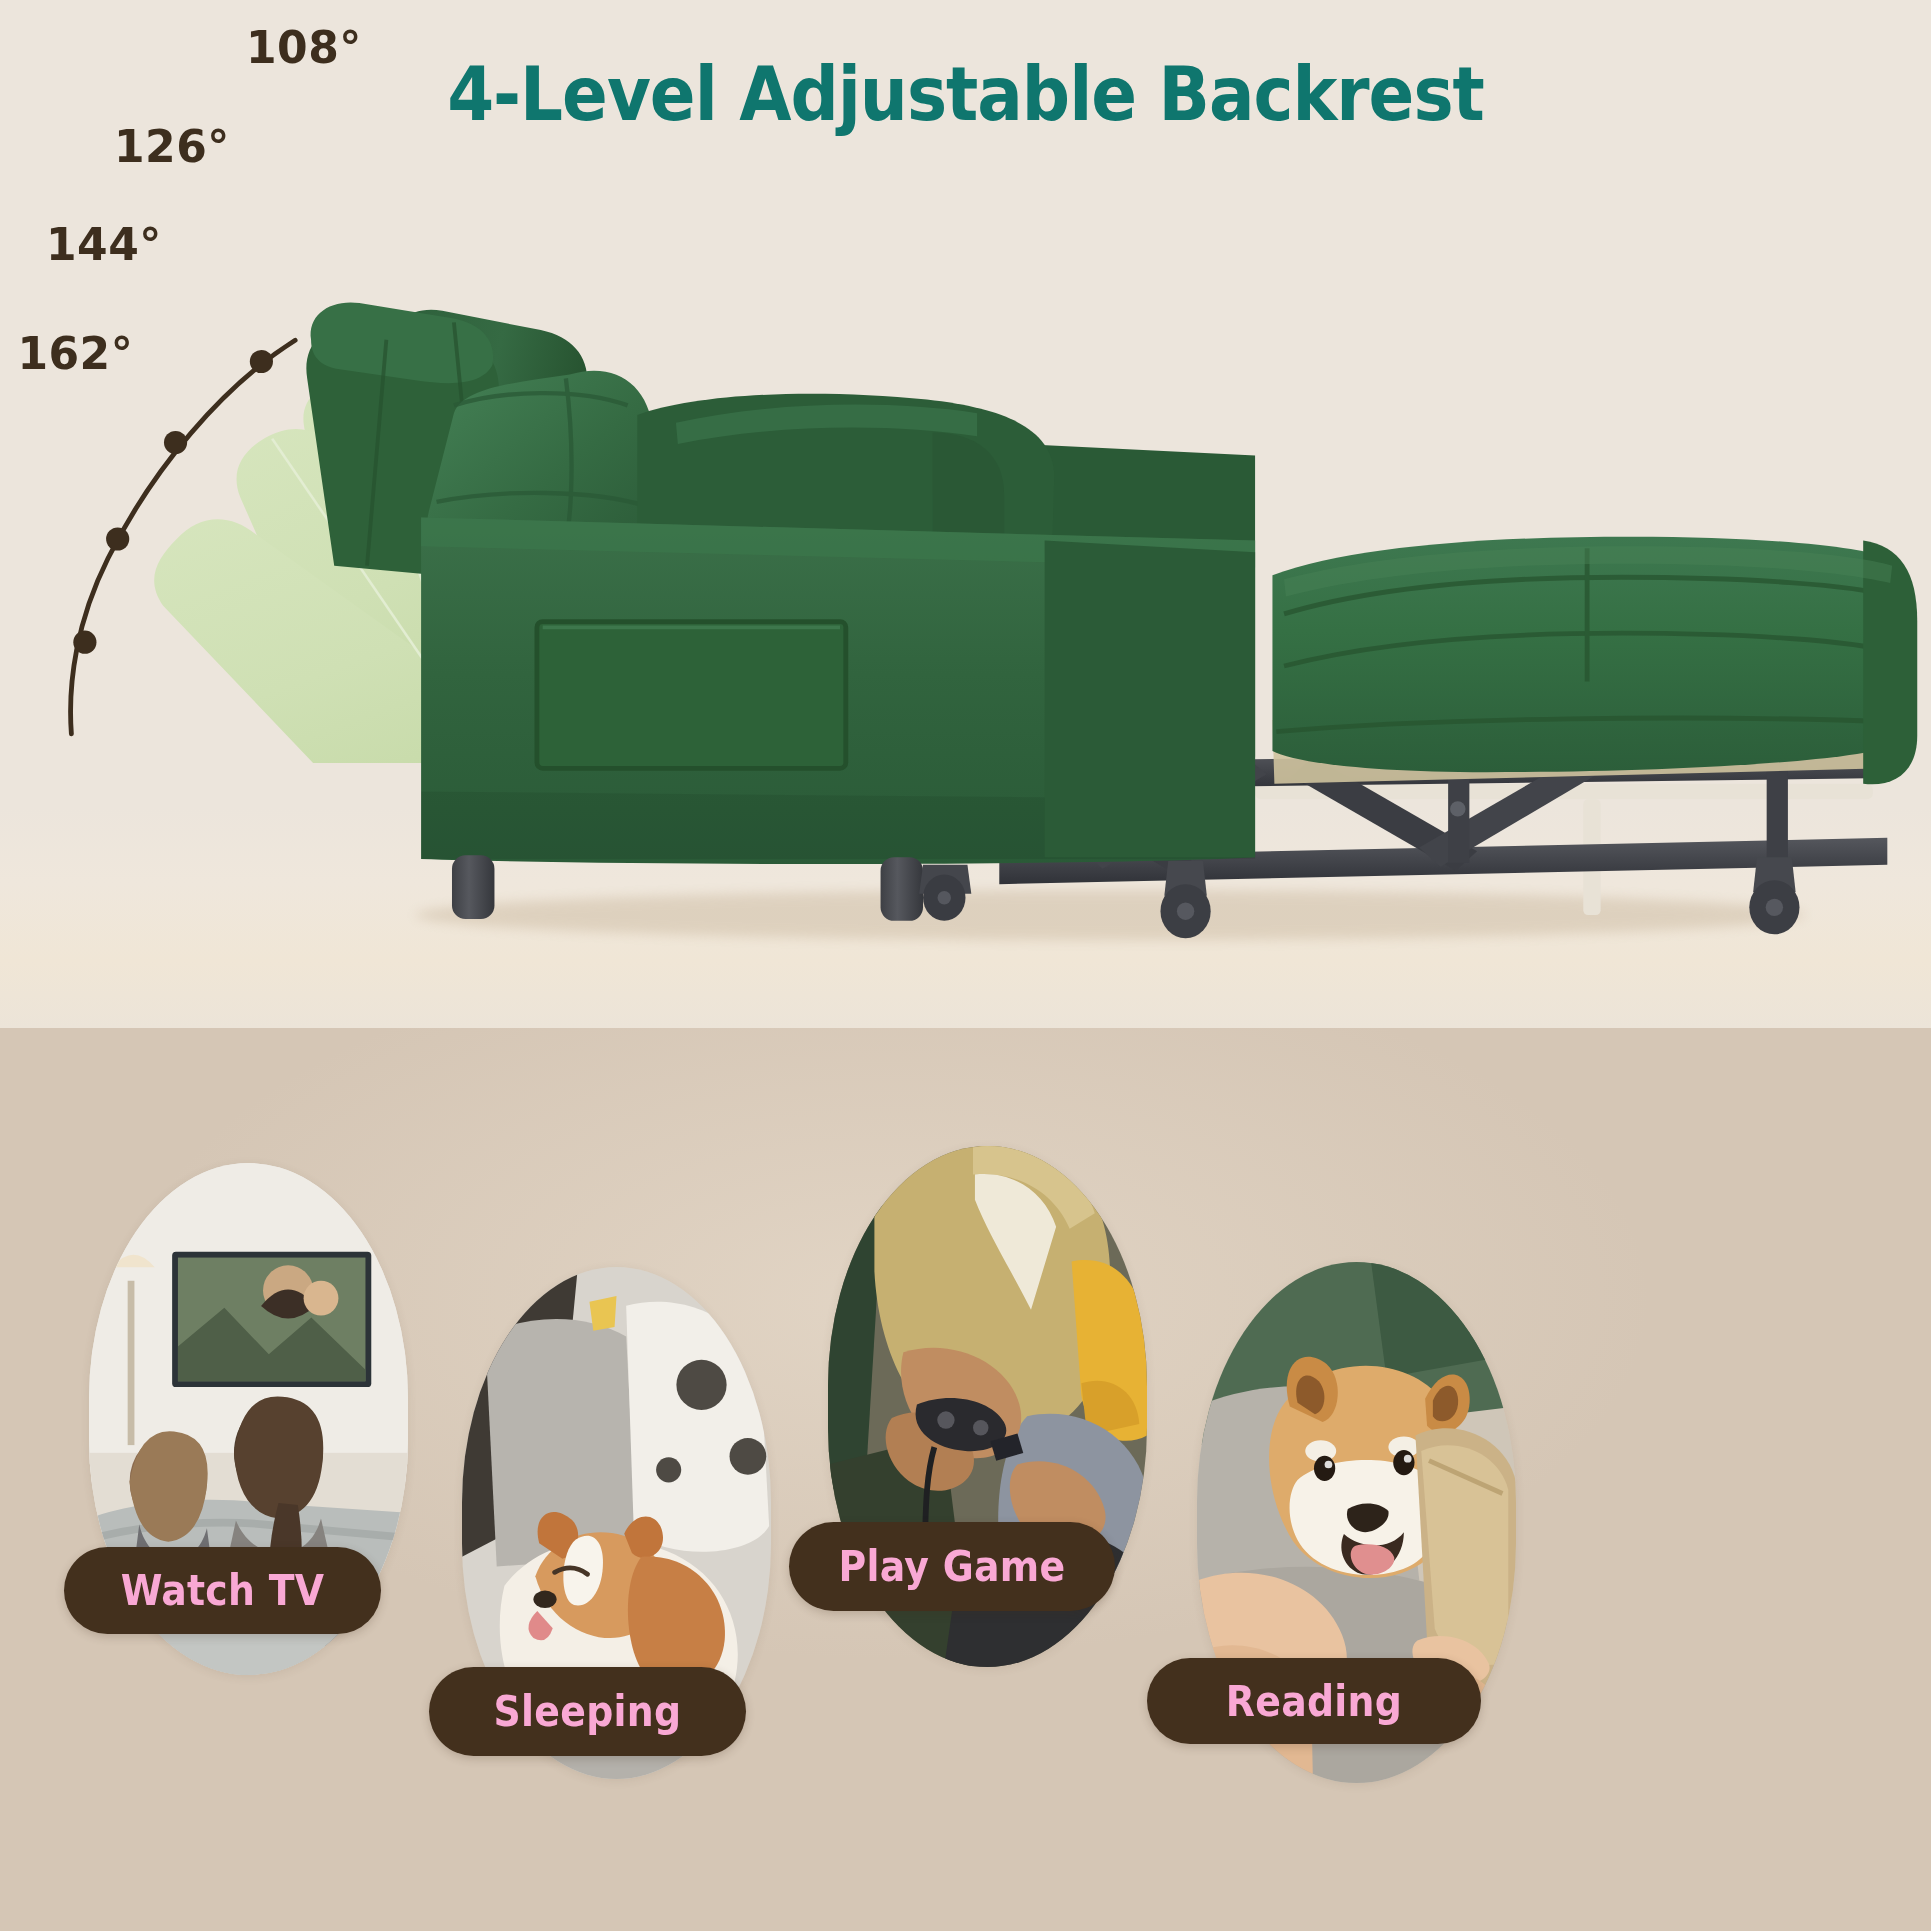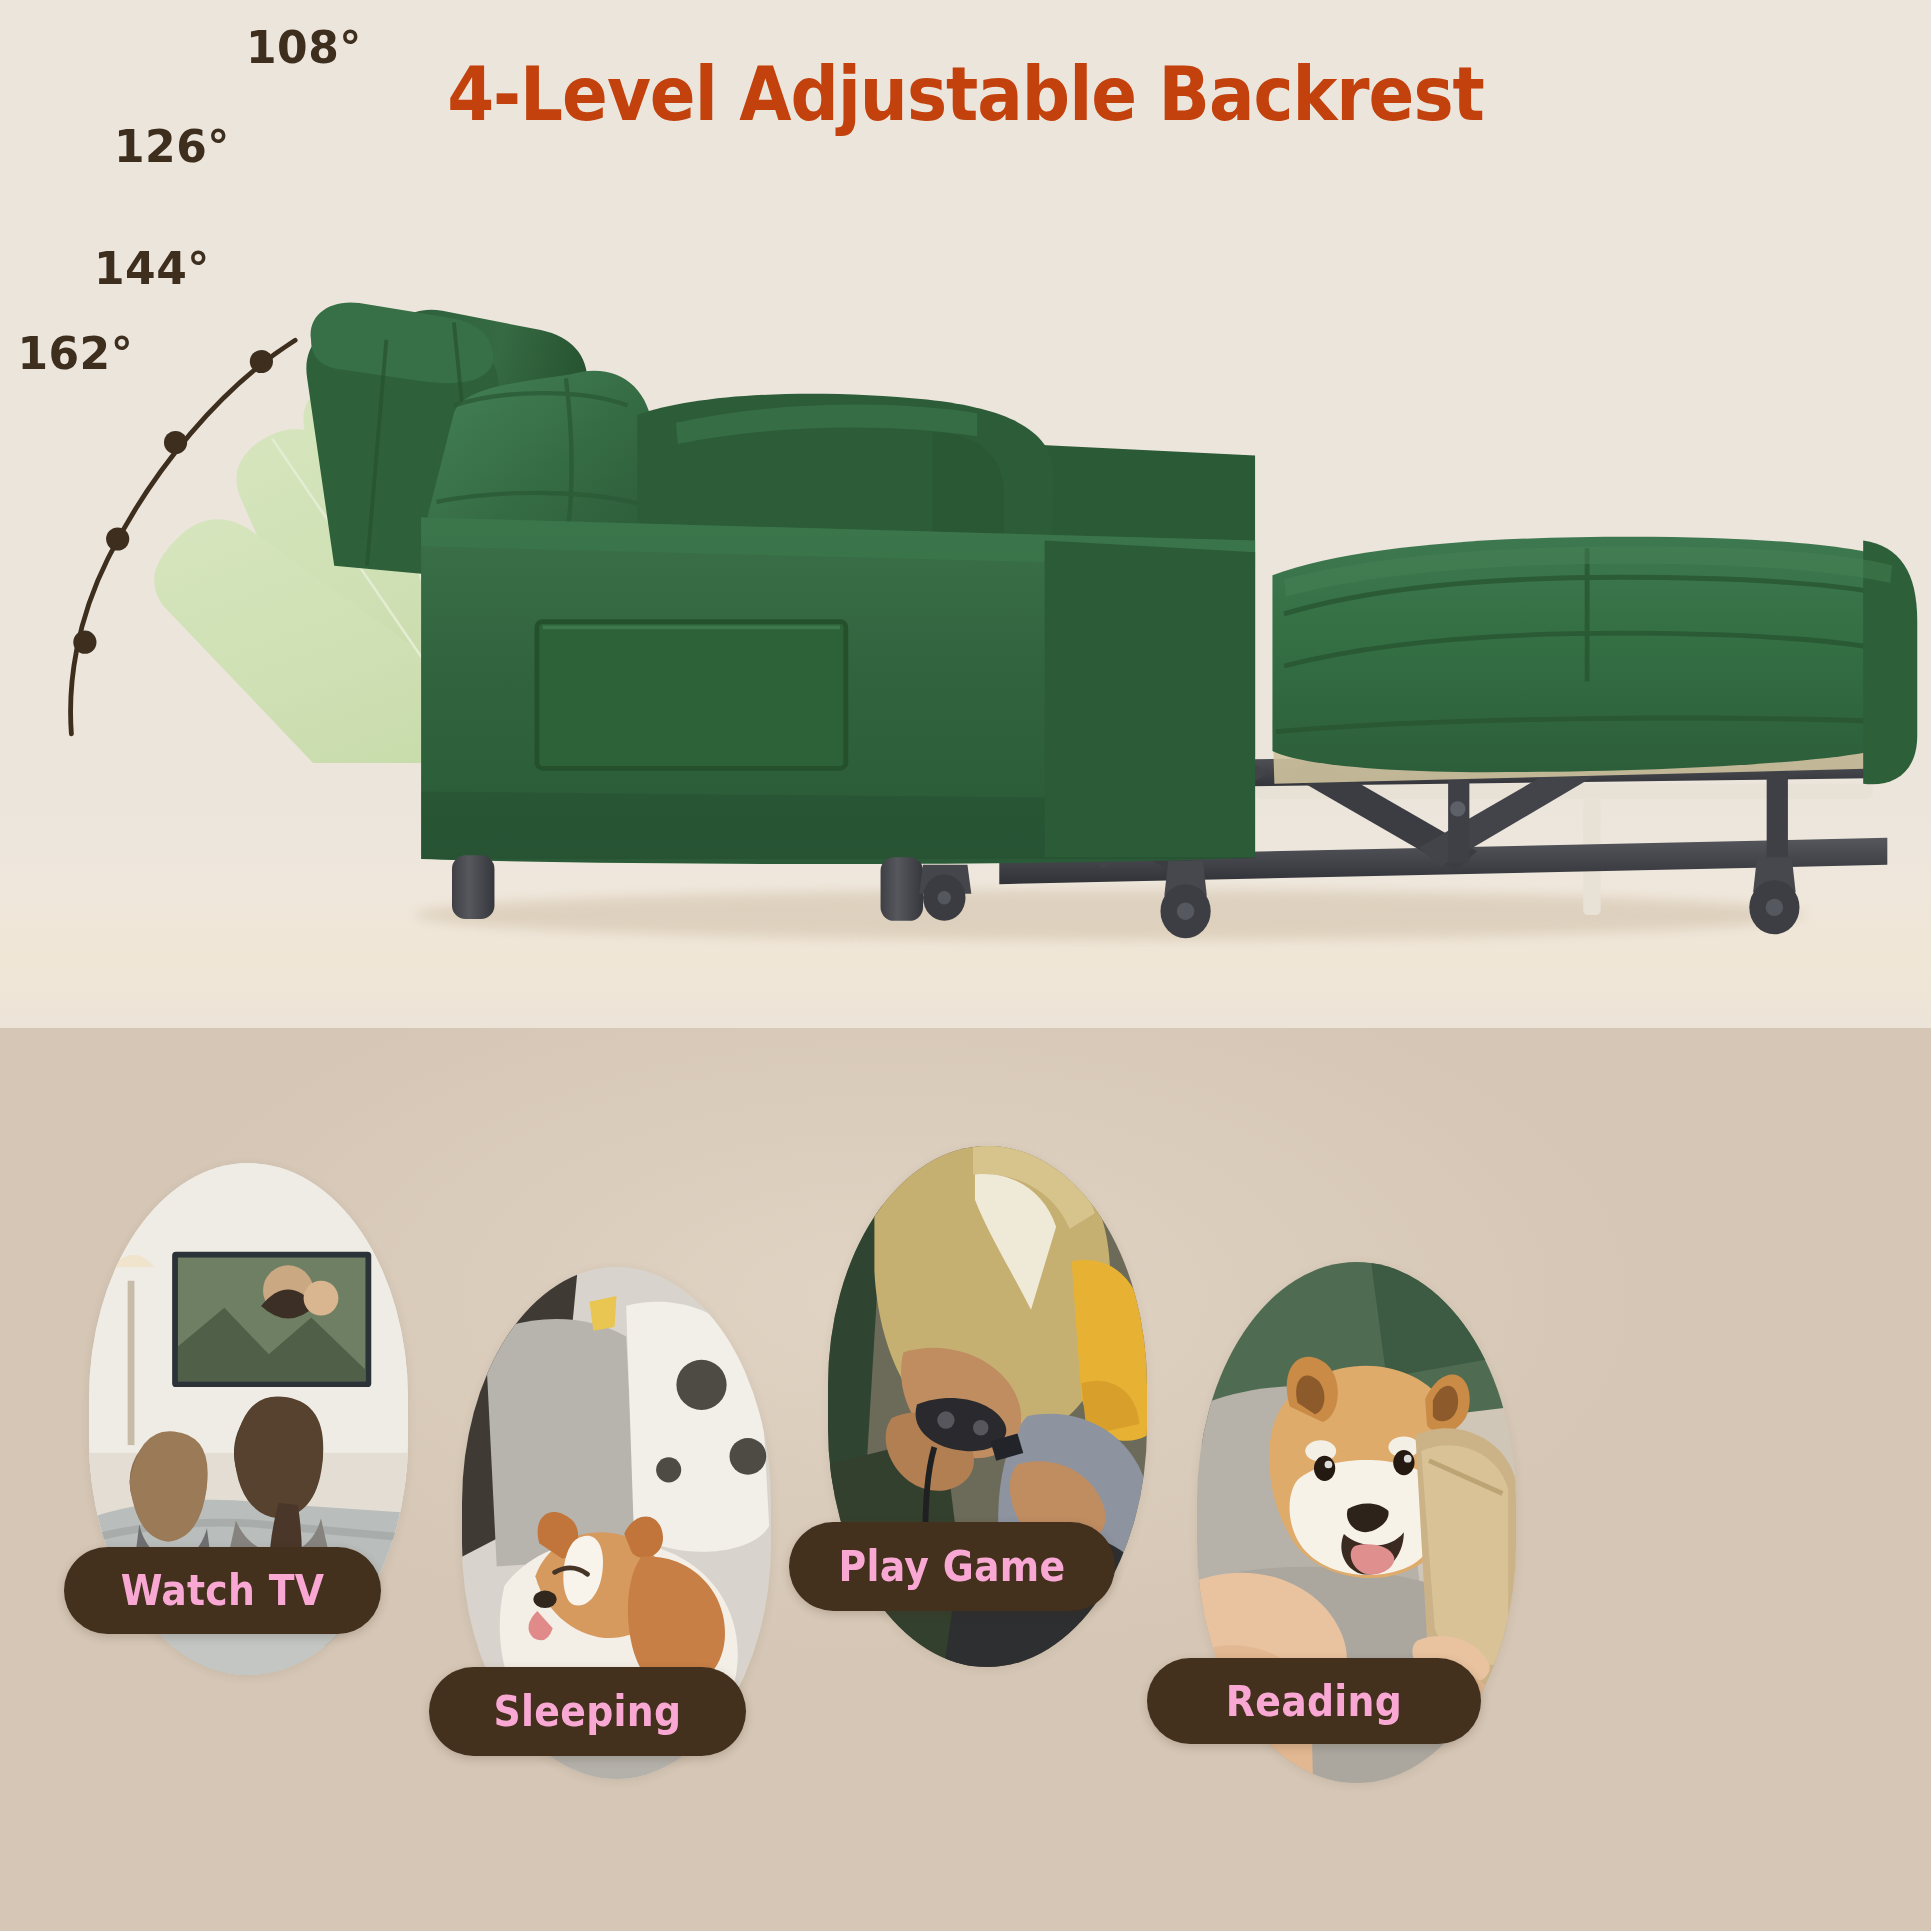--- a/index.html
+++ b/index.html
@@ -6,29 +6,29 @@
   body{width:1931px;height:1931px;overflow:hidden;font-family:"Liberation Sans",sans-serif;background:#ece5dc;}
   #root{position:relative;width:1931px;height:1931px;}
 
   
   .top-panel{position:absolute;left:0;top:0;width:1931px;height:1028px;background:#ece5dc;overflow:hidden;}
   .top-panel .floor{position:absolute;left:0;bottom:0;width:1931px;height:222px;
      background:linear-gradient(180deg,#ece5dc 0%,#efe7dc 35%,#f0e6d6 70%,#ece4d8 100%);}
 
   .page-title{position:absolute;left:0;top:50px;width:1931px;text-align:center;
      font-family:"DejaVu Sans Condensed","Liberation Sans Narrow","Liberation Sans",sans-serif;
-     font-weight:bold;font-size:75px;letter-spacing:-1px;color:#c2410c;white-space:nowrap;}
+     font-weight:bold;font-size:75px;letter-spacing:-1px;color:#0f766e;white-space:nowrap;}
 
   
   .arc-wrap{position:absolute;left:0;top:280px;width:463px;height:599px;}
   .arc-label{position:absolute;font-family:"DejaVu Sans","Liberation Sans",sans-serif;
      font-weight:600;font-size:44px;color:#3d2e1e;white-space:nowrap;letter-spacing:0.5px;}
   .al-0{left:230px;top:22px;margin-left:16px;}
   .al-1{left:114px;top:121px;}
-  .al-2{left:46px;top:243px;margin-left:48px;}
+  .al-2{left:46px;top:219px;}
   .al-3{left:17.4px;top:328px;}
 
   
   .fan{position:absolute;left:106px;top:319px;width:676px;height:444px;}
 
   
   .sofa{position:absolute;left:0;top:0;width:1931px;height:1028px;}
 
   
   .bottom-panel{position:absolute;left:0;top:1028px;width:1931px;height:903px;background:#d5c6b5;overflow:hidden;}

